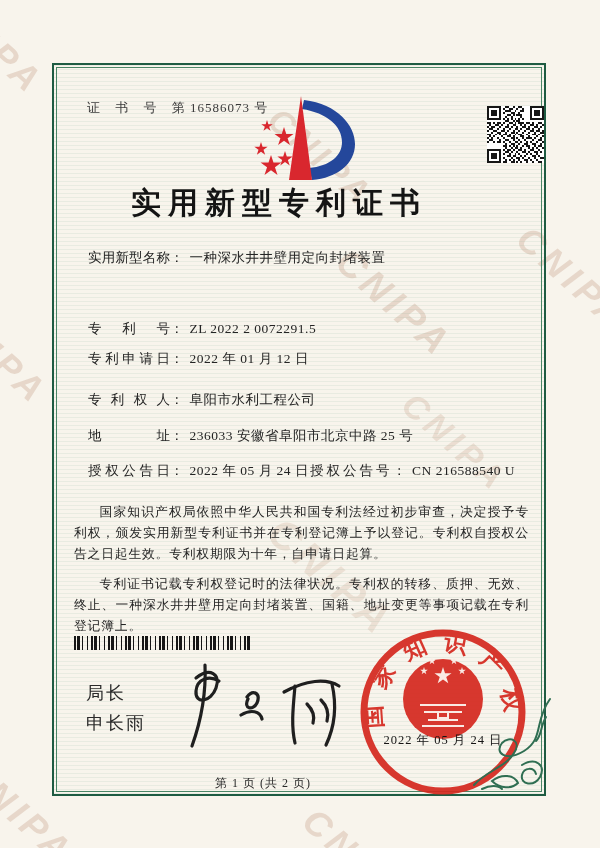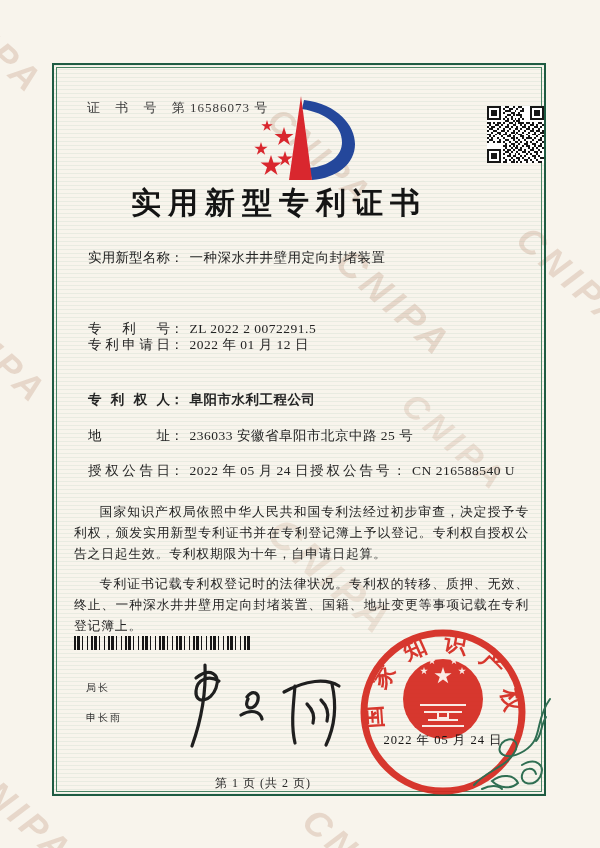--- a/index.html
+++ b/index.html
@@ -50,21 +50,21 @@
   .barcode {
     position:absolute; z-index:3; left:74px; top:636px; width:176px; height:14px;
     background:repeating-linear-gradient(90deg,
       #161616 0 2px, transparent 2px 3px,
       #161616 3px 6px, transparent 6px 8px,
       #161616 8px 9px, transparent 9px 13px,
       #161616 13px 14px, transparent 14px 17px);
   }
   .sig-role, .sig-name {
     position:absolute; z-index:3; left:86px; font-family:"Liberation Sans", sans-serif;
-    font-size:10px; color:#2a2a2a; letter-spacing:2px;
+    font-size:18px; color:#2a2a2a; letter-spacing:2px;
   }
   .sig-role { top:681px; }
   .sig-name { top:711px; }
   .sig-hand { position:absolute; z-index:4; left:168px; top:662px; width:175px; height:95px; }
   .seal { position:absolute; z-index:3; left:358px; top:627px; width:170px; height:170px; opacity:0.92; }
   .seal-date {
     position:absolute; z-index:5; left:362px; top:732px; width:162px; text-align:center;
     font-size:12.5px; color:#141414; letter-spacing:1px; white-space:nowrap;
   }
   .page-info {
@@ -152,24 +152,24 @@
   </svg>
 
   <div class="doc-title">实用新型专利证书</div>
 
   <div class="frow" style="top:249px;">
     <span class="flabel">实用新型名称</span><span class="fcolon">：</span><span class="fvalue">一种深水井井壁用定向封堵装置</span>
   </div>
   <div class="frow" style="top:320px;">
     <span class="flabel">专利号</span><span class="fcolon">：</span><span class="fvalue">ZL 2022 2 0072291.5</span>
   </div>
-  <div class="frow" style="top:336px;">
+  <div class="frow" style="top:350px;">
     <span class="flabel">专利申请日</span><span class="fcolon">：</span><span class="fvalue">2022 年 01 月 12 日</span>
   </div>
-  <div class="frow" style="top:391px;font-weight:bold;">
+  <div class="frow" style="top:391px;">
     <span class="flabel">专利权人</span><span class="fcolon">：</span><span class="fvalue">阜阳市水利工程公司</span>
   </div>
   <div class="frow" style="top:427px;">
     <span class="flabel">地址</span><span class="fcolon">：</span><span class="fvalue">236033 安徽省阜阳市北京中路 25 号</span>
   </div>
   <div class="frow" style="top:462px;">
     <span class="flabel">授权公告日</span><span class="fcolon">：</span><span class="fvalue">2022 年 05 月 24 日</span>
     <span class="grant-no">
       <span class="flabel2">授权公告号</span><span class="fcolon">：</span><span class="fvalue">CN 216588540 U</span>
     </span>

